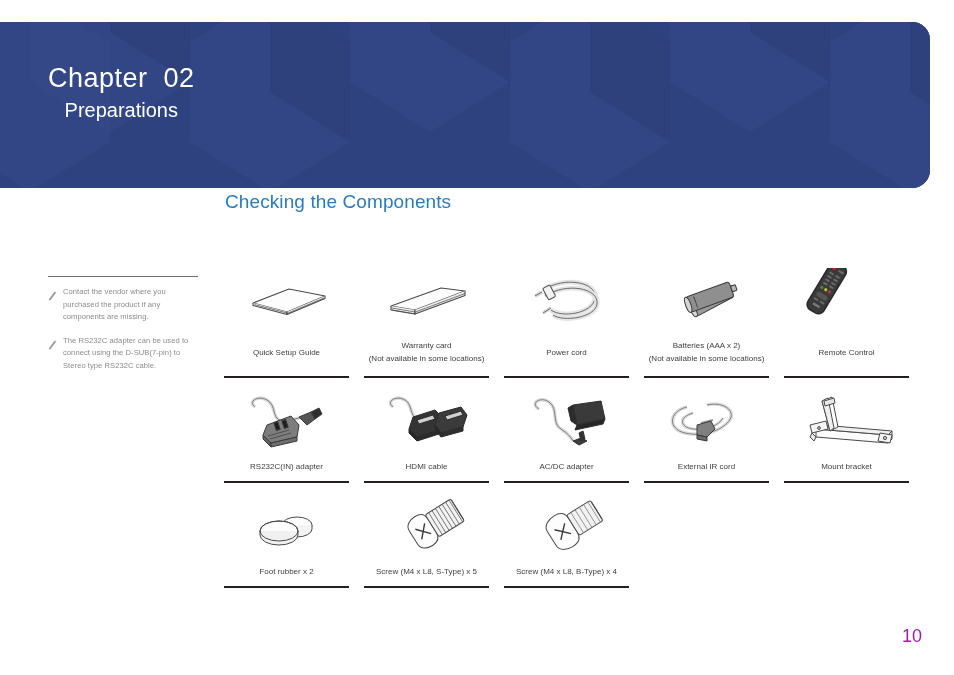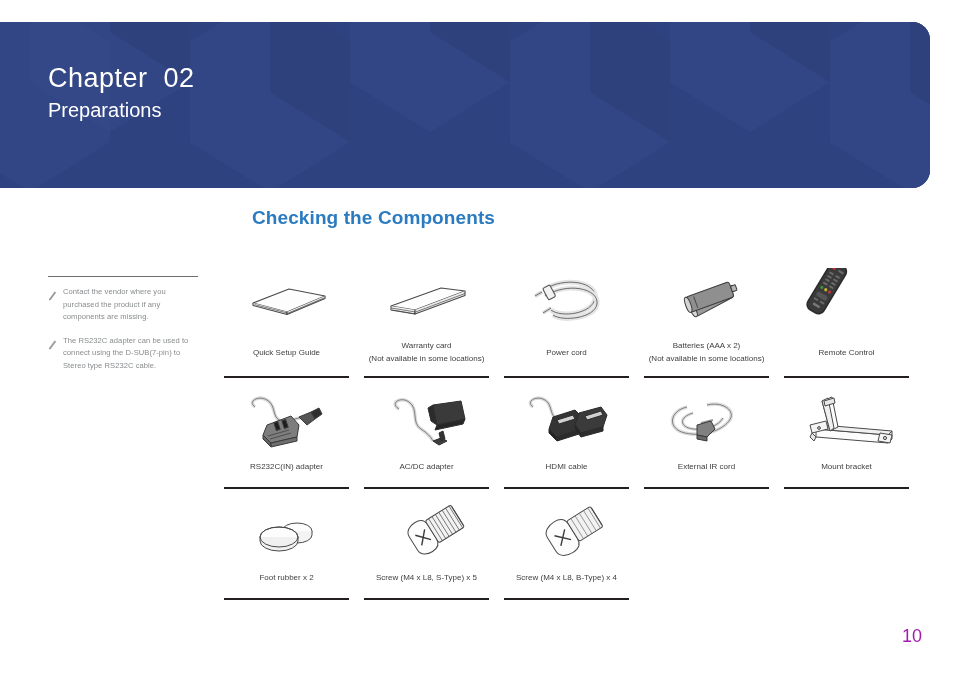--- a/index.html
+++ b/index.html
@@ -19,20 +19,21 @@
   .chapter-banner {
     position: absolute;
     left: 0;
     top: 22px;
     width: 930px;
     height: 166px;
     background: #2f4280;
     border-top-right-radius: 18px;
     border-bottom-right-radius: 18px;
     overflow: hidden;
+    text-align: center;
   }
   .banner-pattern {
     position: absolute;
     inset: 0;
     opacity: 1;
   }
   .chapter-text {
     position: absolute;
     left: 48px;
     top: 38px;
@@ -50,26 +51,25 @@
     font-size: 20px;
     font-weight: 400;
     line-height: 1.35;
     margin-top: 1px;
   }
 
   
   .section-heading {
     position: absolute;
     left: 225px;
-    top: 207px;
+    top: 191px;
     font-size: 19px;
     color: #2a7bc0;
-    font-weight: 700;
+    font-weight: 400;
     letter-spacing: 0.1px;
-    margin-left: 27px;
   }
 
   
   .notes {
     position: absolute;
     left: 48px;
     top: 276px;
     width: 152px;
   }
   .notes-rule {
@@ -106,21 +106,21 @@
   .grid-row {
     display: flex;
     gap: 15px;
   }
   .cell {
     width: 125px;
     display: flex;
     flex-direction: column;
     align-items: center;
     border-bottom: 2.5px solid #231f20;
-    padding-bottom: 11px;
+    padding-bottom: 5px;
   }
   .cell.empty {
     border-bottom: none;
   }
   .cell-art {
     height: 72px;
     width: 125px;
     display: flex;
     align-items: center;
     justify-content: center;
@@ -364,58 +364,58 @@
       </div>
       <div class="cell-labels">
         <div>RS232C(IN) adapter</div>
       </div>
     </div>
 
     <div class="cell">
       <div class="cell-art">
         <svg width="100" height="66" viewBox="0 0 100 66">
           <g fill="none">
-            <path d="M22 18 C12 12 24 5 32 11 C42 18 34 32 44 38 C50 42 54 46 56 50" stroke="#dadada" stroke-width="3.4"></path>
-            <path d="M22 18 C12 12 24 5 32 11 C42 18 34 32 44 38 C50 42 54 46 56 50" stroke="#6b6b6b" stroke-width="0.8"></path>
-          </g>
-          <g stroke="#2e2e2e" stroke-width="1" stroke-linejoin="round">
-            <polygon points="56,14 84,10 88,28 60,34" fill="#3a3a3a"></polygon>
-            <polygon points="56,14 60,34 54,30 51,17" fill="#2b2b2b"></polygon>
-            <polygon points="60,34 88,28 86,33 58,39" fill="#262626"></polygon>
-            <path d="M56 50 L64 47 L70 50 L62 54 Z" fill="#3d3d3d"></path>
-            <path d="M62 42 L66 40 L68 48 L64 50 Z" fill="#333"></path>
-          </g>
-        </svg>
-      </div>
-      <div class="cell-labels">
-        <div>AC/DC adapter</div>
-      </div>
-    </div>
-
-    <div class="cell">
-      <div class="cell-art">
-        <svg width="100" height="66" viewBox="0 0 100 66">
-          <g fill="none">
             <path d="M16 16 C8 10 20 4 28 9 C36 14 32 24 40 28" stroke="#dadada" stroke-width="3.4"></path>
             <path d="M16 16 C8 10 20 4 28 9 C36 14 32 24 40 28" stroke="#6b6b6b" stroke-width="0.8"></path>
           </g>
           <g stroke="#2a2a2a" stroke-width="1" stroke-linejoin="round">
             <polygon points="36,26 58,19 66,27 62,39 40,46 32,38" fill="#343434"></polygon>
             <polygon points="32,38 40,46 40,50 32,42" fill="#242424"></polygon>
             <polygon points="40,46 62,39 62,43 40,50" fill="#2b2b2b"></polygon>
             <polygon points="62,22 84,16 90,24 86,36 64,42 58,34" fill="#3b3b3b"></polygon>
             <polygon points="58,34 64,42 64,46 58,38" fill="#272727"></polygon>
             <polygon points="64,42 86,36 86,40 64,46" fill="#2e2e2e"></polygon>
             <polygon points="68,25 84,20 86,24 70,29" fill="#cfcfcf"></polygon>
             <polygon points="40,29 56,24 58,28 42,33" fill="#cfcfcf"></polygon>
           </g>
         </svg>
       </div>
       <div class="cell-labels">
         <div>HDMI cable</div>
+      </div>
+    </div>
+
+    <div class="cell">
+      <div class="cell-art">
+        <svg width="100" height="66" viewBox="0 0 100 66">
+          <g fill="none">
+            <path d="M22 18 C12 12 24 5 32 11 C42 18 34 32 44 38 C50 42 54 46 56 50" stroke="#dadada" stroke-width="3.4"></path>
+            <path d="M22 18 C12 12 24 5 32 11 C42 18 34 32 44 38 C50 42 54 46 56 50" stroke="#6b6b6b" stroke-width="0.8"></path>
+          </g>
+          <g stroke="#2e2e2e" stroke-width="1" stroke-linejoin="round">
+            <polygon points="56,14 84,10 88,28 60,34" fill="#3a3a3a"></polygon>
+            <polygon points="56,14 60,34 54,30 51,17" fill="#2b2b2b"></polygon>
+            <polygon points="60,34 88,28 86,33 58,39" fill="#262626"></polygon>
+            <path d="M56 50 L64 47 L70 50 L62 54 Z" fill="#3d3d3d"></path>
+            <path d="M62 42 L66 40 L68 48 L64 50 Z" fill="#333"></path>
+          </g>
+        </svg>
+      </div>
+      <div class="cell-labels">
+        <div>AC/DC adapter</div>
       </div>
     </div>
 
     <div class="cell">
       <div class="cell-art">
         <svg width="100" height="66" viewBox="0 0 100 66">
           <g fill="none" stroke="#6b6b6b">
             <path d="M30 16 C12 20 10 38 28 42 C46 46 64 40 72 30 C80 20 66 10 50 14" stroke="#dcdcdc" stroke-width="3.6"></path>
             <path d="M30 16 C12 20 10 38 28 42 C46 46 64 40 72 30 C80 20 66 10 50 14" stroke="#6b6b6b" stroke-width="0.8"></path>
             <path d="M36 22 C22 26 22 36 36 38 C50 40 62 34 66 27" stroke="#dcdcdc" stroke-width="3.2"></path>

